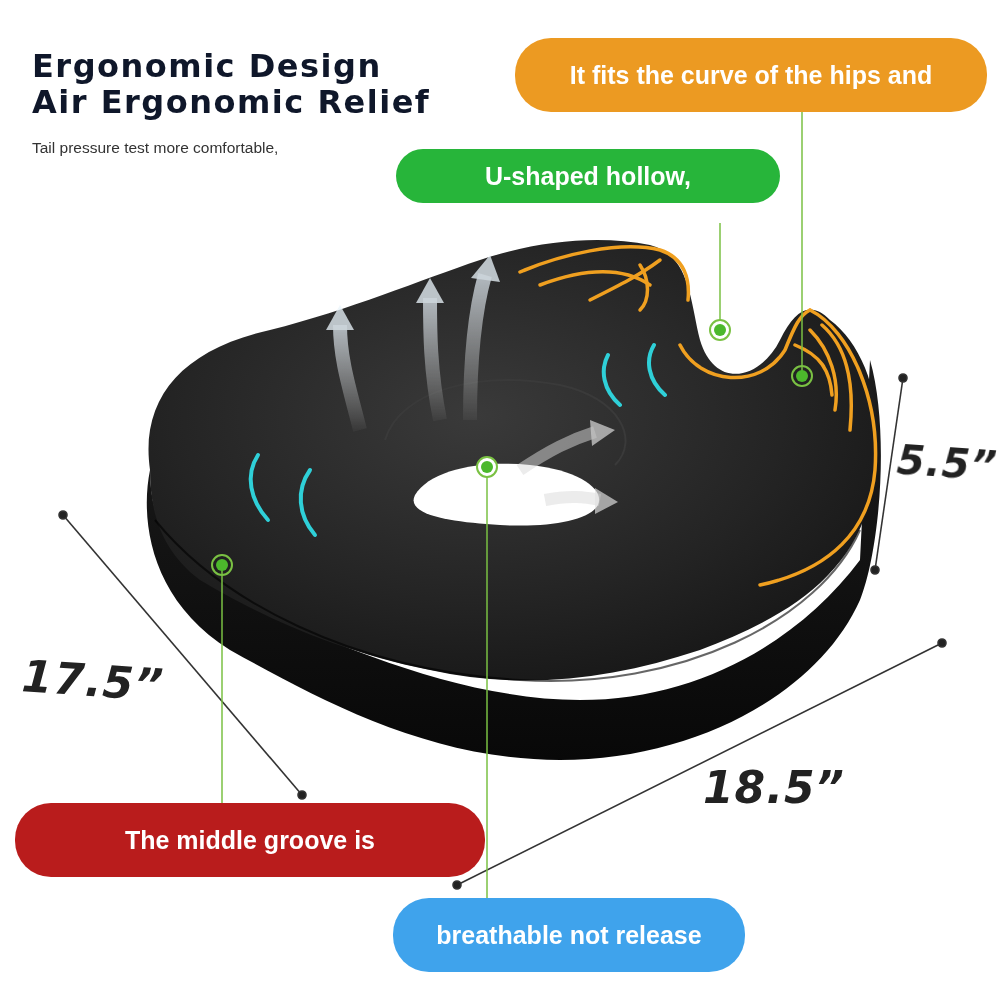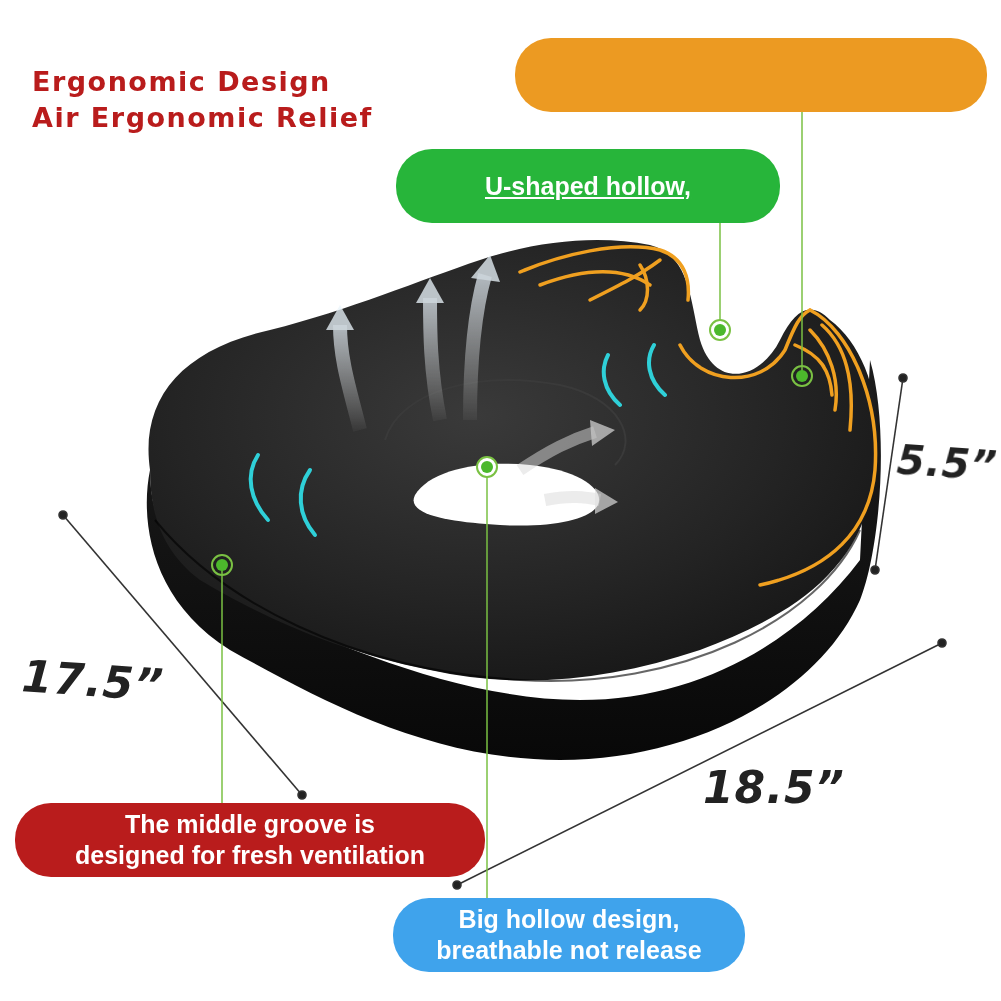--- a/index.html
+++ b/index.html
@@ -1,23 +1,23 @@
 <!DOCTYPE html>
 <html><head>
   <meta charset="utf-8">
   <style>
     html, body { margin: 0; padding: 0; background: #ffffff; }
     body { width: 1001px; height: 1001px; position: relative; overflow: hidden; font-family: "Liberation Sans", sans-serif; }
     .abs { position: absolute; }
-    .title { left: 32px; top: 64px; font-family: "DejaVu Sans", sans-serif; font-weight: bold; font-size: 27px; line-height: 36px; color: #b91c1c; letter-spacing: 1.5px; }
+    .title { left: 32px; top: 48px; font-family: "DejaVu Sans", sans-serif; font-weight: bold; font-size: 32px; line-height: 36px; color: #0f172a; letter-spacing: 1.5px; }
     .subtitle { left: 32px; top: 137px; font-size: 15.5px; line-height: 22px; color: #333; }
     .pill { position: absolute; border-radius: 36px; color: #fff; font-weight: bold; text-align: center; display: flex; flex-direction: column; justify-content: center; align-items: center; font-size: 25px; line-height: 31px; }
     .pill span { display: block; white-space: nowrap; }
     .pill-orange { left: 515px; top: 38px; width: 472px; height: 74px; background: #ec9a22; }
-    .pill-green { left: 396px; top: 149px; width: 384px; height: 74px; background: #27b53a; text-decoration: underline; }
+    .pill-green { left: 396px; top: 149px; width: 384px; height: 54px; background: #27b53a; }
     .pill-teal { left: 15px; top: 803px; width: 470px; height: 74px; background: #b91c1c; }
     .pill-blue { left: 393px; top: 898px; width: 352px; height: 74px; background: #3fa3ec; }
     .dim { font-family: "DejaVu Sans", sans-serif; font-weight: bold; font-style: italic; color: #222; font-size: 44px; letter-spacing: 1px; }
     .dim-w { left: 22px; top: 655px; transform: rotate(4deg); }
     .dim-l { left: 703px; top: 762px; text-align: right; }
     .dim-h { left: 897px; top: 440px; font-size: 40px; transform: rotate(4deg); }
     svg.art { position: absolute; left: 0; top: 0; }
   </style>
 </head>
 <body>
@@ -109,31 +109,31 @@
     <circle cx="487" cy="467" r="10" fill="#fff" stroke="#7ac143" stroke-width="2"></circle>
     <circle cx="487" cy="467" r="6" fill="#4cb82c"></circle>
   </g>
 </svg>
 
 <div class="abs title">
   <div>Ergonomic Design</div>
   <div>Air Ergonomic Relief</div>
 </div>
 <div class="abs subtitle">
+  <div>Tail pressure test more comfortable,</div>
 </div>
 
 <div class="pill pill-orange">
+  <span>It fits the curve of the hips and</span>
 </div>
 <div class="pill pill-green">
   <span>U-shaped hollow,</span>
 </div>
 <div class="pill pill-teal">
   <span>The middle groove is</span>
-  <span>designed for fresh ventilation</span>
 </div>
 <div class="pill pill-blue">
-  <span>Big hollow design,</span>
   <span>breathable not release</span>
 </div>
 
 <div class="abs dim dim-w">17.5”</div>
 <div class="abs dim dim-l">18.5”</div>
 <div class="abs dim dim-h">5.5”</div>
 
 </body></html>

